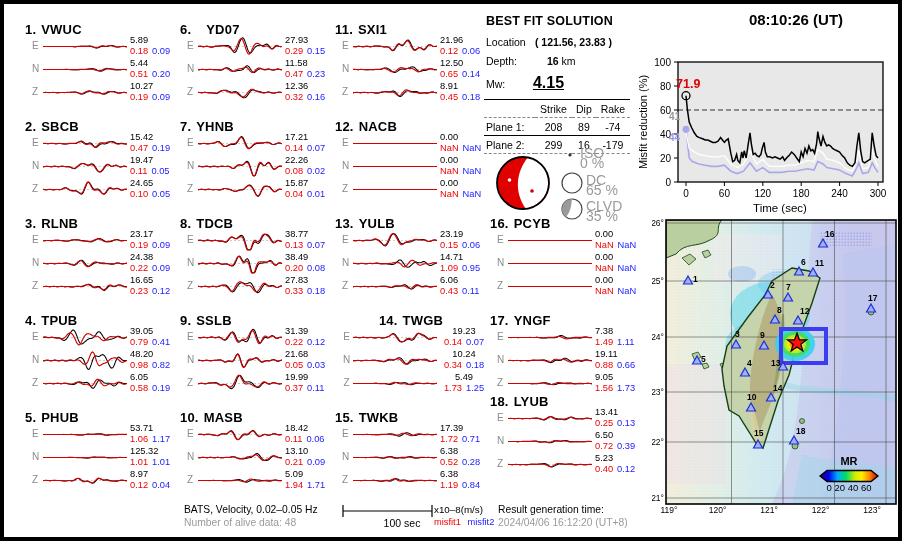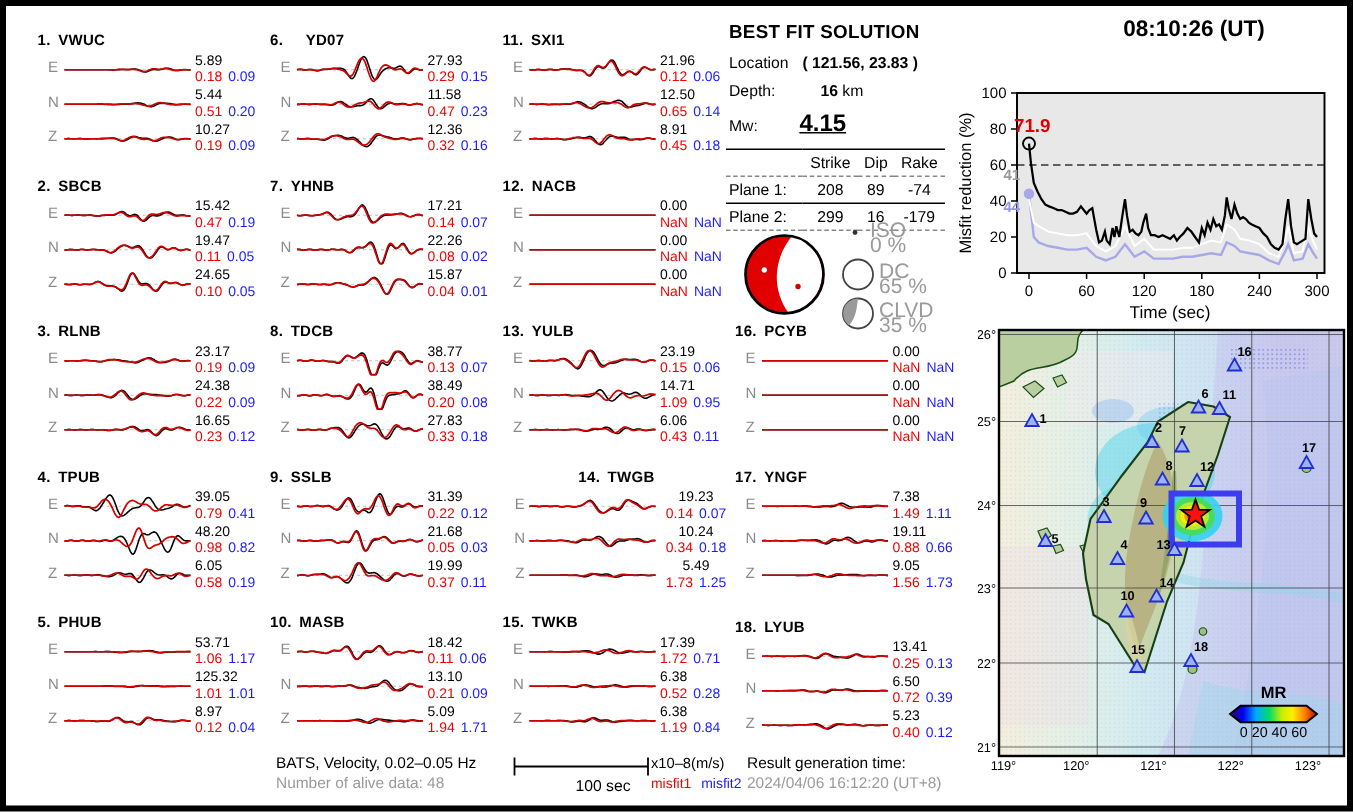--- a/index.html
+++ b/index.html
@@ -1,20 +1,20 @@
 <!DOCTYPE html>
 <html><head>
 <meta charset="utf-8">
 <style>
   html,body{margin:0;padding:0;background:#666;}
   *{box-sizing:border-box;}
   #root{position:relative;width:902px;height:541px;background:#fff;border:4px solid #000;
         font-family:"Liberation Sans","DejaVu Sans",sans-serif;overflow:hidden;color:#000;}
   .station{position:absolute;width:152px;}
-  .st-head{font-size:10px;font-weight:bold;letter-spacing:.2px;white-space:nowrap;}
+  .st-head{font-size:13px;font-weight:bold;letter-spacing:.2px;white-space:nowrap;}
   .comp-row{position:absolute;left:0;height:23px;display:flex;align-items:center;}
   .comp-label{width:16px;padding-left:7px;font-size:10px;color:#8a8a8a;}
   .nums{width:48px;margin-left:1px;font-size:9.3px;line-height:10.2px;white-space:nowrap;}
   .nums .amp{color:#000;}
   .m1{color:#f00000;}
   .m2{color:#1a1aff;margin-left:4px;}
   
   #bestfit{position:absolute;left:474px;top:4px;width:170px;}
   #bf-title{font-size:12.5px;font-weight:bold;margin:6px 0 8px 8px;letter-spacing:.2px;}
   .bf-row{font-size:10.5px;margin:0 0 7px 8px;white-space:nowrap;}
@@ -704,21 +704,21 @@
             <line x1="2" y1="12.5" x2="86" y2="12.5" stroke="#c0c0c0" stroke-width="0.8" stroke-dasharray="2,2"></line>
             <path d="M2.0,12.5 L2.8,12.5 L3.5,12.5 L4.3,12.5 L5.1,12.5 L5.8,12.5 L6.6,12.5 L7.3,12.5 L8.1,12.5 L8.9,12.5 L9.6,12.5 L10.4,12.5 L11.2,12.5 L11.9,12.5 L12.7,12.5 L13.5,12.5 L14.2,12.5 L15.0,12.5 L15.7,12.5 L16.5,12.5 L17.3,12.5 L18.0,12.5 L18.8,12.5 L19.6,12.5 L20.3,12.5 L21.1,12.5 L21.9,12.5 L22.6,12.5 L23.4,12.5 L24.1,12.5 L24.9,12.6 L25.7,12.6 L26.4,12.6 L27.2,12.6 L28.0,12.6 L28.7,12.6 L29.5,12.6 L30.3,12.6 L31.0,12.7 L31.8,12.7 L32.5,12.6 L33.3,12.5 L34.1,12.4 L34.8,12.2 L35.6,12.1 L36.4,11.9 L37.1,11.8 L37.9,11.7 L38.7,11.7 L39.4,11.7 L40.2,11.8 L40.9,12.0 L41.7,12.2 L42.5,12.4 L43.2,12.7 L44.0,13.0 L44.8,13.3 L45.5,13.5 L46.3,13.6 L47.1,13.7 L47.8,13.7 L48.6,13.6 L49.3,13.4 L50.1,13.2 L50.9,12.9 L51.6,12.7 L52.4,12.5 L53.2,12.4 L53.9,12.3 L54.7,12.3 L55.5,12.3 L56.2,12.3 L57.0,12.2 L57.7,12.2 L58.5,12.2 L59.3,12.2 L60.0,12.1 L60.8,12.1 L61.6,12.0 L62.3,12.0 L63.1,12.0 L63.9,12.0 L64.6,12.0 L65.4,12.1 L66.1,12.2 L66.9,12.4 L67.7,12.5 L68.4,12.7 L69.2,12.7 L70.0,12.8 L70.7,12.8 L71.5,12.7 L72.3,12.7 L73.0,12.6 L73.8,12.6 L74.5,12.6 L75.3,12.6 L76.1,12.7 L76.8,12.7 L77.6,12.7 L78.4,12.6 L79.1,12.5 L79.9,12.4 L80.7,12.4 L81.4,12.3 L82.2,12.3 L82.9,12.4 L83.7,12.4 L84.5,12.5 L85.2,12.6 L86.0,12.6" fill="none" stroke="#000" stroke-width="1.05"></path>
             <path d="M2.0,12.5 L2.8,12.5 L3.5,12.5 L4.3,12.5 L5.1,12.5 L5.8,12.5 L6.6,12.5 L7.3,12.5 L8.1,12.5 L8.9,12.5 L9.6,12.5 L10.4,12.5 L11.2,12.5 L11.9,12.5 L12.7,12.5 L13.5,12.5 L14.2,12.5 L15.0,12.5 L15.7,12.5 L16.5,12.5 L17.3,12.5 L18.0,12.5 L18.8,12.5 L19.6,12.5 L20.3,12.5 L21.1,12.5 L21.9,12.5 L22.6,12.5 L23.4,12.5 L24.1,12.5 L24.9,12.6 L25.7,12.6 L26.4,12.6 L27.2,12.6 L28.0,12.5 L28.7,12.5 L29.5,12.5 L30.3,12.5 L31.0,12.5 L31.8,12.4 L32.5,12.4 L33.3,12.3 L34.1,12.2 L34.8,12.1 L35.6,12.0 L36.4,12.0 L37.1,12.0 L37.9,12.1 L38.7,12.2 L39.4,12.4 L40.2,12.6 L40.9,12.9 L41.7,13.1 L42.5,13.3 L43.2,13.4 L44.0,13.5 L44.8,13.5 L45.5,13.5 L46.3,13.4 L47.1,13.2 L47.8,12.9 L48.6,12.7 L49.3,12.3 L50.1,12.1 L50.9,11.8 L51.6,11.6 L52.4,11.6 L53.2,11.6 L53.9,11.6 L54.7,11.7 L55.5,11.9 L56.2,12.1 L57.0,12.2 L57.7,12.3 L58.5,12.4 L59.3,12.5 L60.0,12.6 L60.8,12.6 L61.6,12.6 L62.3,12.6 L63.1,12.6 L63.9,12.6 L64.6,12.6 L65.4,12.7 L66.1,12.7 L66.9,12.7 L67.7,12.8 L68.4,12.8 L69.2,12.8 L70.0,12.7 L70.7,12.6 L71.5,12.5 L72.3,12.5 L73.0,12.4 L73.8,12.4 L74.5,12.4 L75.3,12.4 L76.1,12.5 L76.8,12.5 L77.6,12.6 L78.4,12.5 L79.1,12.5 L79.9,12.5 L80.7,12.4 L81.4,12.4 L82.2,12.4 L82.9,12.4 L83.7,12.5 L84.5,12.5 L85.2,12.6 L86.0,12.6" fill="none" stroke="#d40000" stroke-width="1.15"></path>
           </svg>
           <div class="nums">
             <div class="amp">9.05</div>
             <div><span class="m1">1.56</span><span class="m2">1.73</span></div>
           </div>
         </div>
       </div>
-      <div class="station" style="left: 486px; top: 409px;">
+      <div class="station" style="left: 486px; top: 390px;">
         <div class="st-head"><span>18.</span><span style="margin-left: 5px;">LYUB</span></div>
         <div class="comp-row" style="top: 12px;">
           <span class="comp-label">E</span>
           <svg width="88" height="23">
             <line x1="2" y1="12.5" x2="86" y2="12.5" stroke="#c0c0c0" stroke-width="0.8" stroke-dasharray="2,2"></line>
             <path d="M2.0,12.5 L2.8,12.5 L3.5,12.5 L4.3,12.4 L5.1,12.4 L5.8,12.4 L6.6,12.5 L7.3,12.5 L8.1,12.6 L8.9,12.6 L9.6,12.5 L10.4,12.5 L11.2,12.5 L11.9,12.4 L12.7,12.4 L13.5,12.5 L14.2,12.5 L15.0,12.5 L15.7,12.6 L16.5,12.6 L17.3,12.6 L18.0,12.5 L18.8,12.5 L19.6,12.5 L20.3,12.5 L21.1,12.5 L21.9,12.5 L22.6,12.5 L23.4,12.6 L24.1,12.6 L24.9,12.5 L25.7,12.5 L26.4,12.4 L27.2,12.3 L28.0,12.2 L28.7,12.2 L29.5,12.1 L30.3,12.1 L31.0,12.1 L31.8,12.2 L32.5,12.3 L33.3,12.5 L34.1,12.7 L34.8,13.0 L35.6,13.3 L36.4,13.6 L37.1,13.8 L37.9,13.9 L38.7,13.9 L39.4,13.6 L40.2,13.3 L40.9,12.7 L41.7,12.1 L42.5,11.6 L43.2,11.1 L44.0,10.8 L44.8,10.7 L45.5,10.8 L46.3,11.0 L47.1,11.3 L47.8,11.7 L48.6,12.0 L49.3,12.3 L50.1,12.6 L50.9,12.7 L51.6,12.9 L52.4,12.9 L53.2,13.0 L53.9,13.1 L54.7,13.2 L55.5,13.3 L56.2,13.4 L57.0,13.5 L57.7,13.7 L58.5,13.7 L59.3,13.7 L60.0,13.5 L60.8,13.2 L61.6,12.8 L62.3,12.4 L63.1,11.9 L63.9,11.5 L64.6,11.2 L65.4,11.1 L66.1,11.2 L66.9,11.5 L67.7,11.8 L68.4,12.1 L69.2,12.4 L70.0,12.6 L70.7,12.7 L71.5,12.7 L72.3,12.7 L73.0,12.7 L73.8,12.8 L74.5,12.8 L75.3,12.9 L76.1,12.9 L76.8,12.9 L77.6,12.8 L78.4,12.7 L79.1,12.5 L79.9,12.3 L80.7,12.2 L81.4,12.2 L82.2,12.2 L82.9,12.4 L83.7,12.5 L84.5,12.6 L85.2,12.6 L86.0,12.6" fill="none" stroke="#000" stroke-width="1.05"></path>
             <path d="M2.0,12.5 L2.8,12.5 L3.5,12.5 L4.3,12.4 L5.1,12.4 L5.8,12.5 L6.6,12.5 L7.3,12.5 L8.1,12.6 L8.9,12.6 L9.6,12.5 L10.4,12.5 L11.2,12.5 L11.9,12.4 L12.7,12.4 L13.5,12.5 L14.2,12.5 L15.0,12.5 L15.7,12.6 L16.5,12.6 L17.3,12.6 L18.0,12.5 L18.8,12.5 L19.6,12.5 L20.3,12.4 L21.1,12.5 L21.9,12.5 L22.6,12.5 L23.4,12.5 L24.1,12.5 L24.9,12.5 L25.7,12.4 L26.4,12.4 L27.2,12.3 L28.0,12.2 L28.7,12.2 L29.5,12.2 L30.3,12.2 L31.0,12.3 L31.8,12.4 L32.5,12.6 L33.3,12.7 L34.1,12.9 L34.8,13.2 L35.6,13.4 L36.4,13.6 L37.1,13.6 L37.9,13.6 L38.7,13.4 L39.4,13.0 L40.2,12.6 L40.9,12.0 L41.7,11.5 L42.5,11.0 L43.2,10.7 L44.0,10.6 L44.8,10.7 L45.5,11.0 L46.3,11.4 L47.1,11.9 L47.8,12.4 L48.6,12.8 L49.3,13.2 L50.1,13.4 L50.9,13.5 L51.6,13.5 L52.4,13.5 L53.2,13.4 L53.9,13.3 L54.7,13.2 L55.5,13.2 L56.2,13.1 L57.0,13.1 L57.7,13.0 L58.5,13.0 L59.3,12.8 L60.0,12.6 L60.8,12.4 L61.6,12.1 L62.3,11.8 L63.1,11.5 L63.9,11.3 L64.6,11.3 L65.4,11.4 L66.1,11.6 L66.9,12.0 L67.7,12.3 L68.4,12.7 L69.2,12.9 L70.0,13.0 L70.7,13.0 L71.5,12.9 L72.3,12.8 L73.0,12.7 L73.8,12.7 L74.5,12.7 L75.3,12.7 L76.1,12.7 L76.8,12.7 L77.6,12.7 L78.4,12.5 L79.1,12.4 L79.9,12.3 L80.7,12.2 L81.4,12.2 L82.2,12.3 L82.9,12.4 L83.7,12.5 L84.5,12.6 L85.2,12.6 L86.0,12.6" fill="none" stroke="#d40000" stroke-width="1.15"></path>
           </svg>
           <div class="nums">
             <div class="amp">13.41</div>

